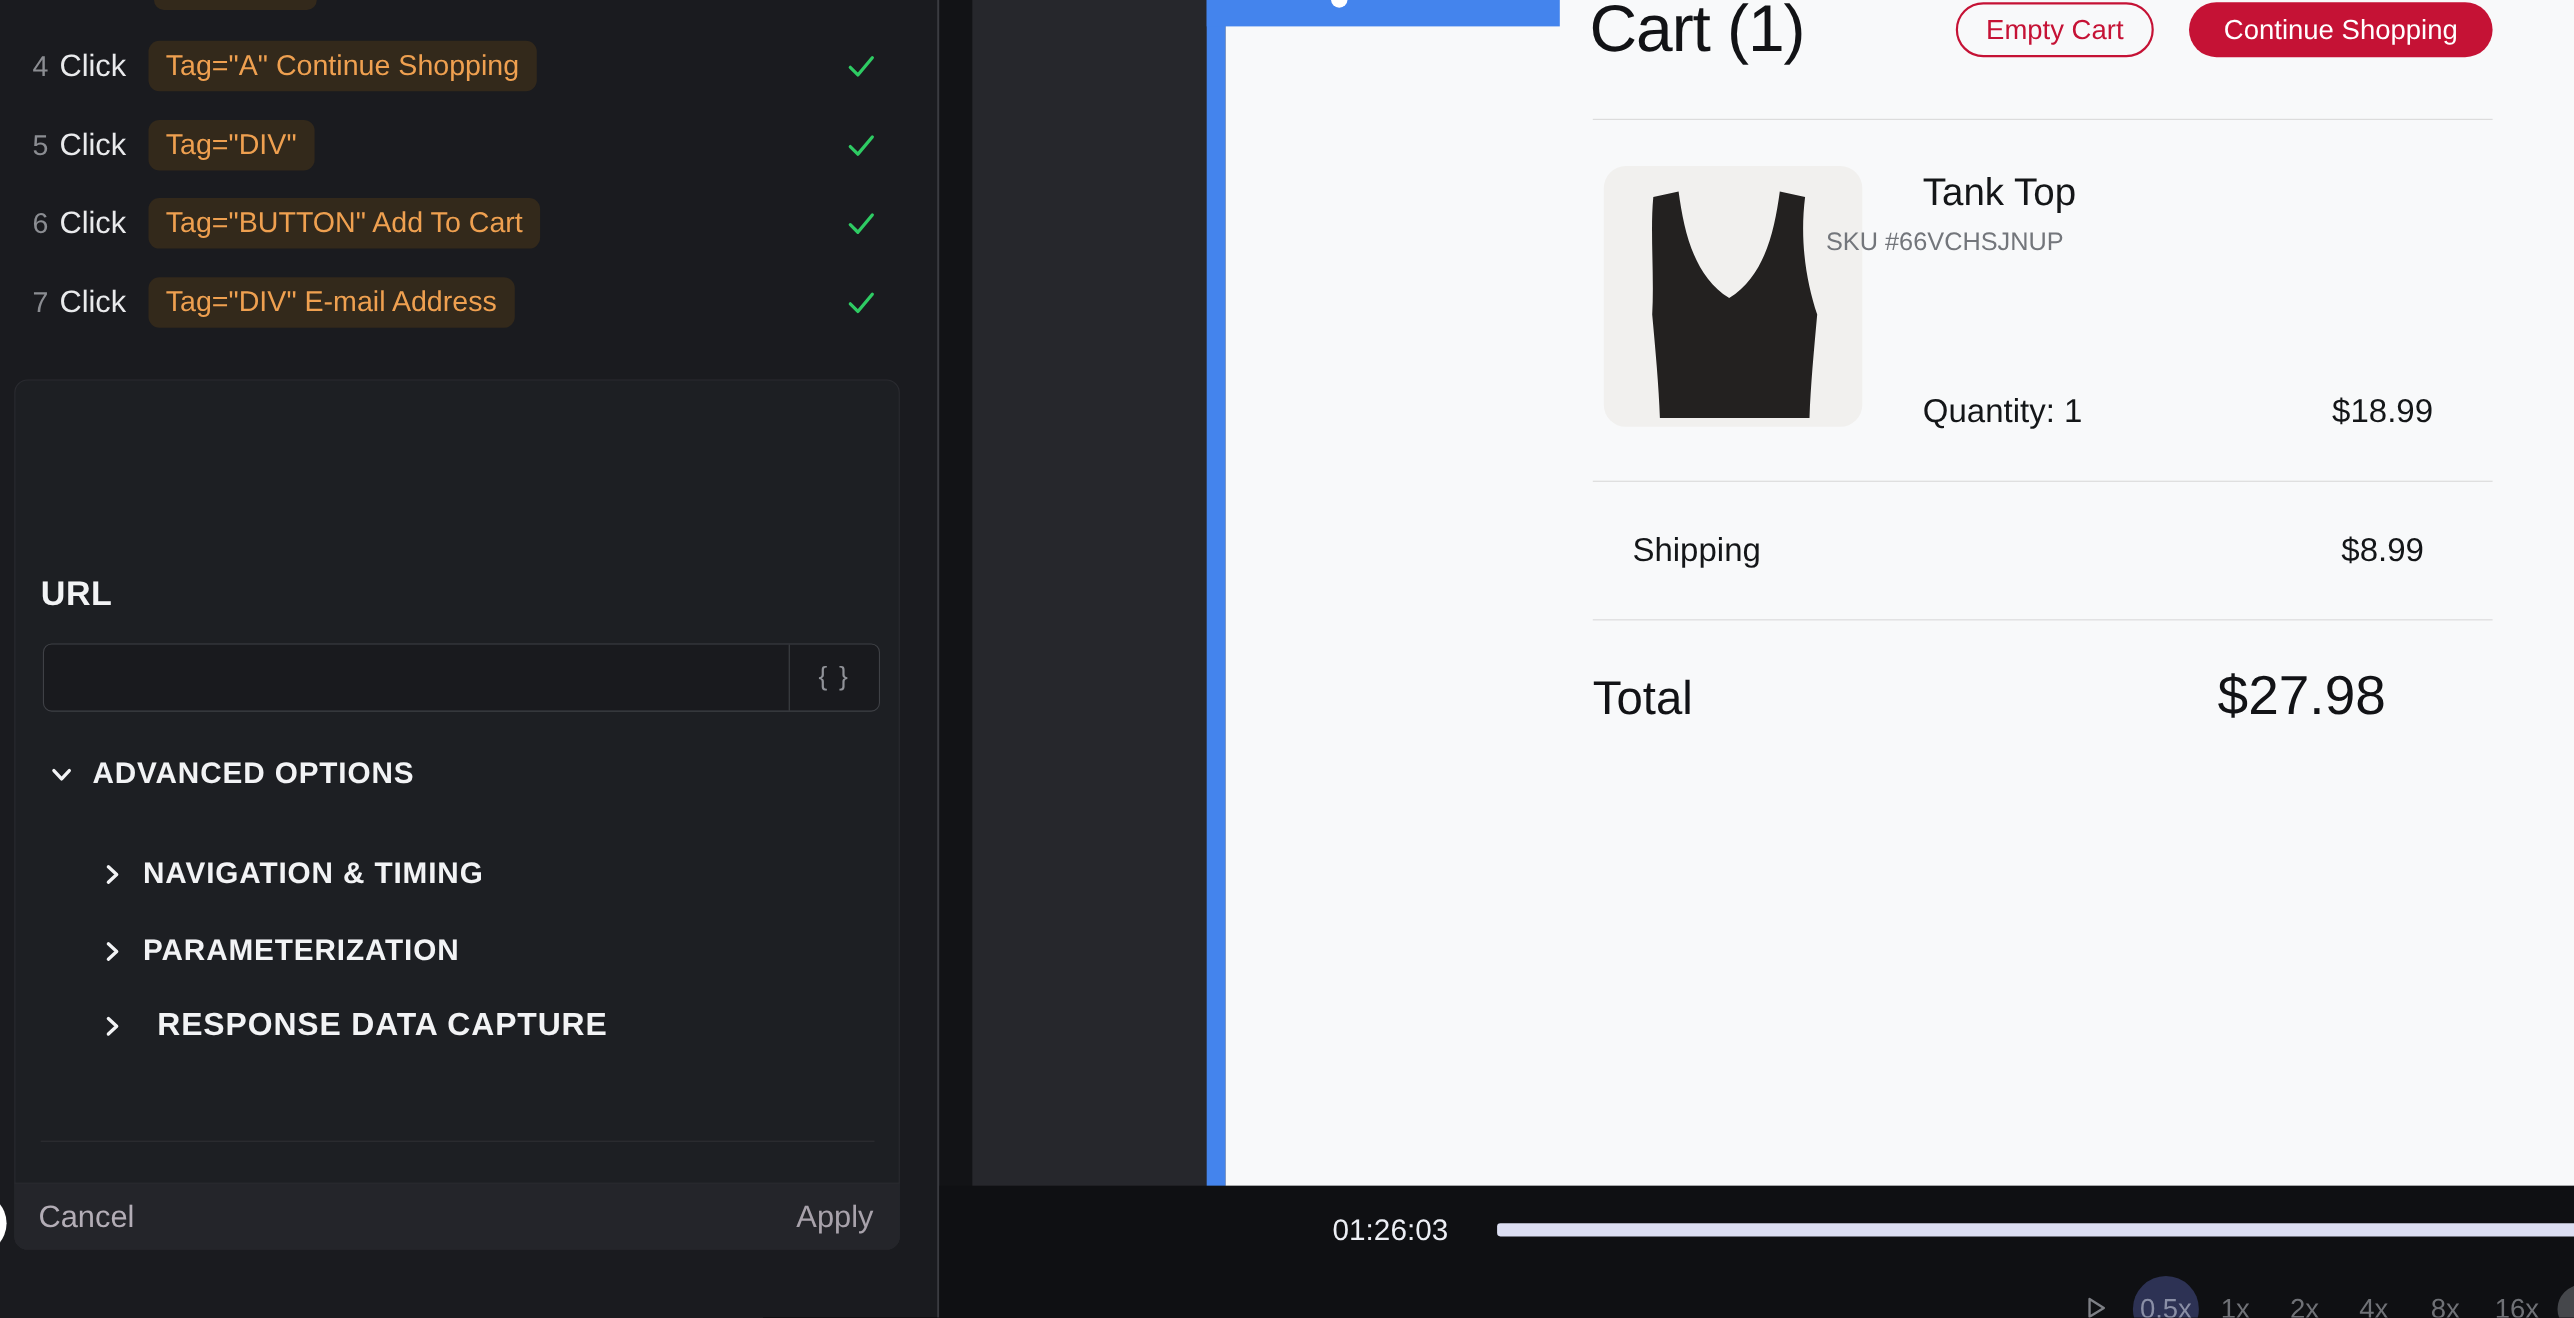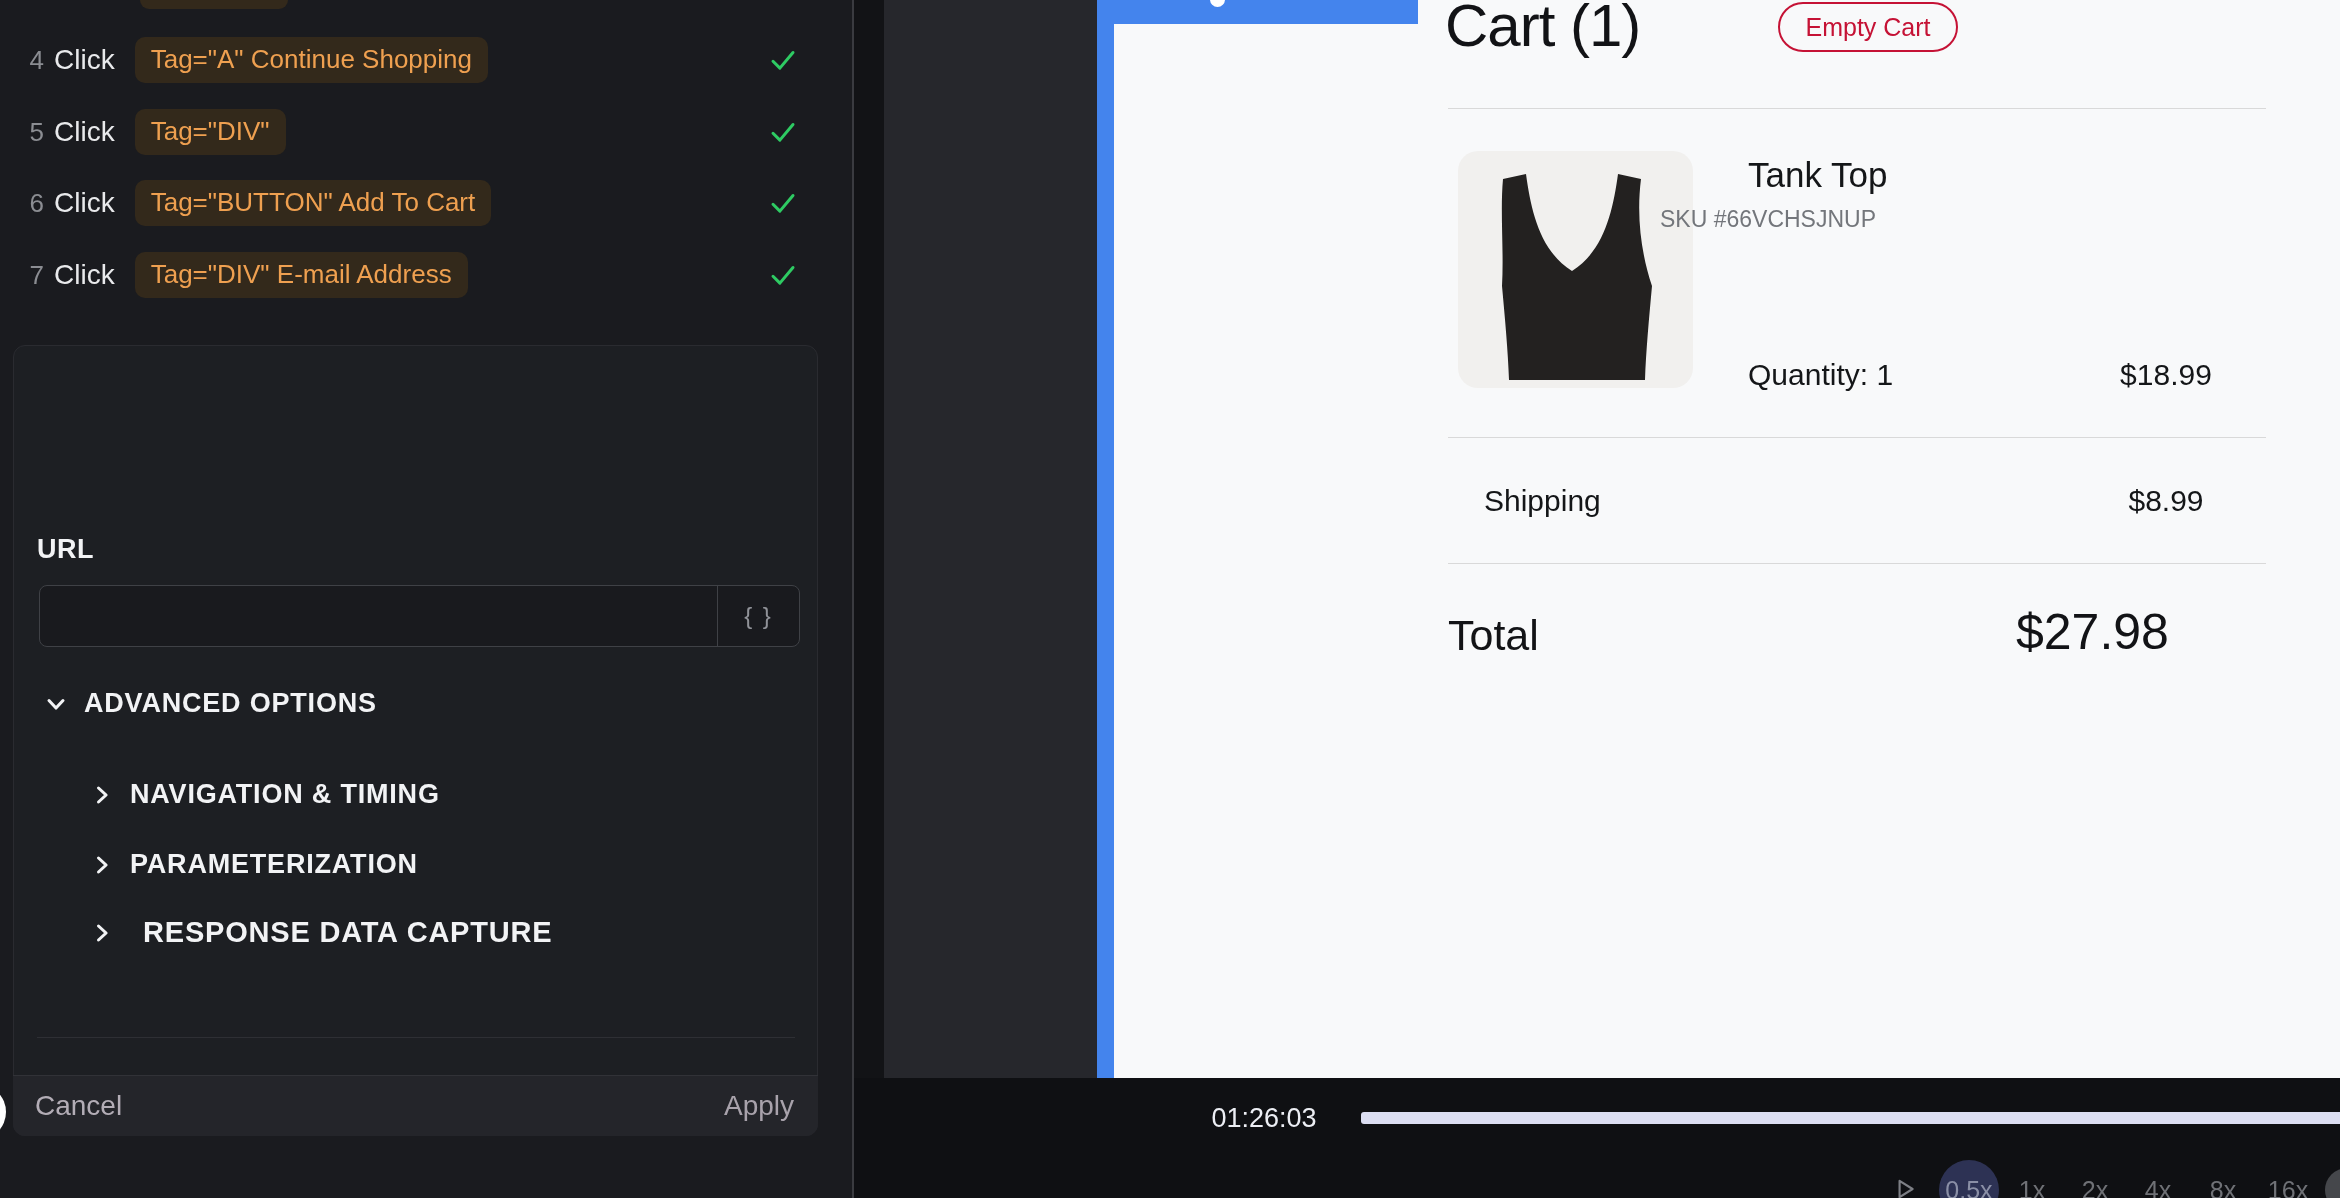--- a/index.html
+++ b/index.html
@@ -20,21 +20,21 @@
   .check-icon { position:absolute; left:768px; top:50%; transform:translateY(-50%); }
   .chip-partial { position:absolute; left:140px; top:0; width:148px; height:9px; background:#33291b; border-radius:0 0 9px 9px; }
 
   .card { position:absolute; left:13px; top:345px; width:805px; height:791px; background:#1d1f23; border:1px solid #2a2b30; border-radius:12px; }
   .select-box {
     position:absolute; left:39px; top:401px; width:761px; height:62px;
     border:1px solid #3f4146; border-radius:8px; display:flex; align-items:center;
     padding:0 18px; color:#a3a5ab; font-size:25px; background:#1c1d21;
   }
   .select-box .grow { flex:1; }
-  .field-label { position:absolute; left:37px; top:534px; color:#f2f3f5; font-size:27px; font-weight:bold; letter-spacing:.5px; }
+  .field-label { position:absolute; left:37px; top:522px; color:#f2f3f5; font-size:31px; font-weight:bold; letter-spacing:.5px; }
   .input-box {
     position:absolute; left:39px; top:585px; width:761px; height:62px;
     border:1px solid #3f4146; border-radius:8px; background:#191a1e; display:flex;
   }
   .input-box input {
     flex:1; background:transparent; border:none; outline:none; color:#d9dadd;
     font-size:24px; padding:0 16px; font-family:"Liberation Sans", sans-serif;
   }
   .input-var {
     width:82px; border-left:1px solid #3f4146; display:flex; align-items:center;
@@ -183,20 +183,21 @@
   <div class="black-strip"></div>
   <div class="preview-bg"></div>
 
   <div class="page-white"></div>
   <div class="blue-strip"></div>
   <div class="blue-header"></div>
   <div class="header-glyph"></div>
 
   <div class="page-title">Cart (1)</div>
   <div class="pill outline">Empty Cart</div>
+  <div class="pill solid">Continue Shopping</div>
 
   <div class="page-div" style="top:108px"></div>
 
   <div class="prod-img">
     <svg width="235" height="237" viewBox="0 0 235 237">
       <path d="M45,28 L68,23 C73,60 82,100 114,120 C146,100 155,60 160,23 L183,28
                C178,68 184,105 194,135 C191,168 188,200 187,229 L51,229
                C50,200 47,168 44,135 C46,100 42,60 45,28 Z" fill="#232120"></path>
     </svg>
   </div>

